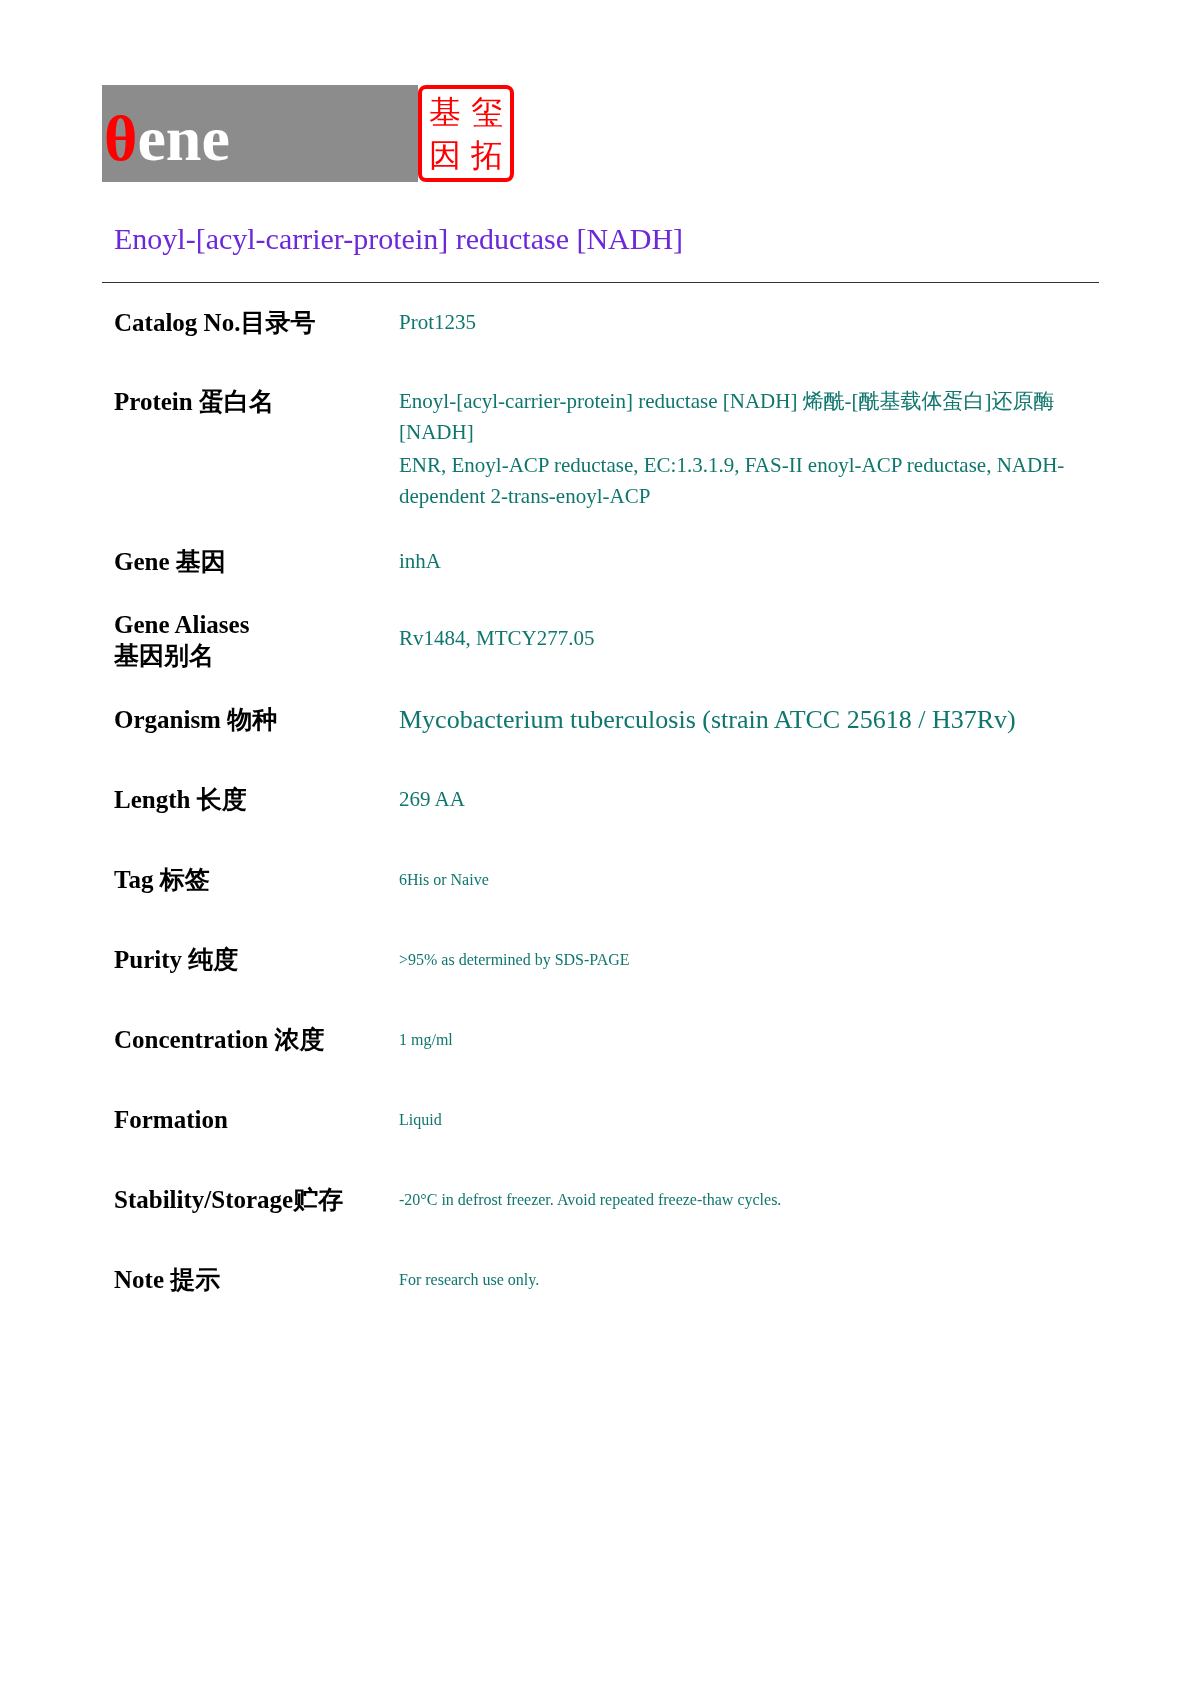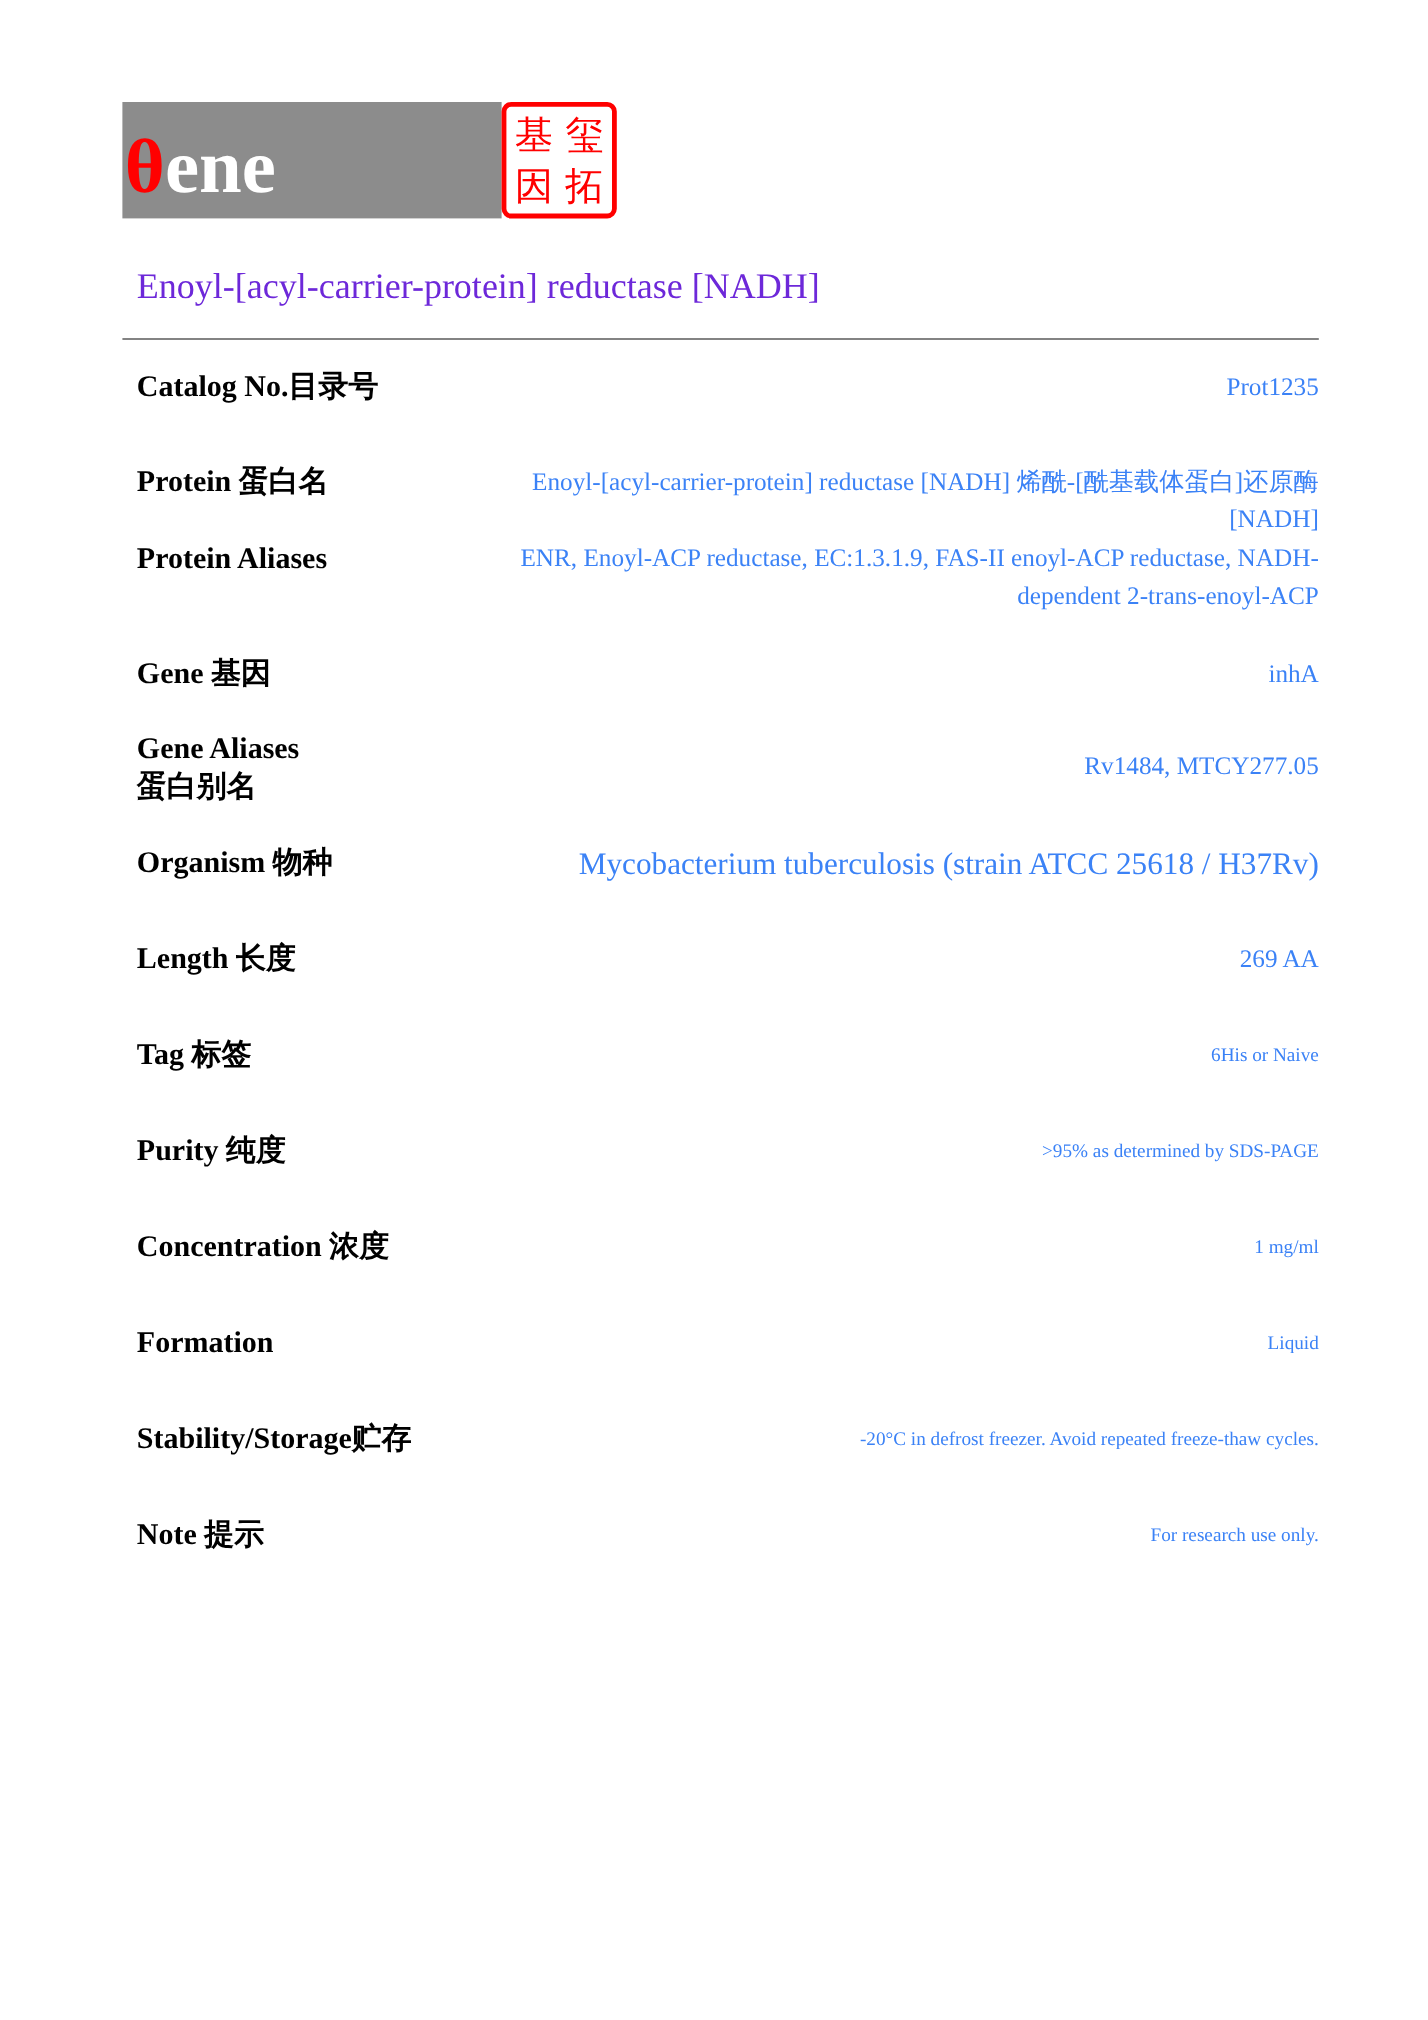--- a/index.html
+++ b/index.html
@@ -79,22 +79,21 @@
       font-size: 25px;
       line-height: 31px;
       white-space: nowrap;
     }
     .value {
       position: absolute;
       left: 285px; top: 0;
       width: 700px;
       font-size: 22px;
       line-height: 31px;
-      color: #3b82f6;
-      text-align: right;
+      color: #0f766e;
     }
     .value.lg { font-size: 16px; }
   </style>
 </head>
 <body>
 
 <div class="logo">
   <div class="logo-text">
       <span class="theta">θ</span>
       <span>ene</span>
@@ -115,34 +114,33 @@
   <div class="value" style="font-size:21px;">Prot1235</div>
 </div>
 
 <div class="row" style="top:370px;">
   <div class="label" style="top:16px;">Protein 蛋白名</div>
   <div class="value" style="font-size:21px;margin-top:16px;">Enoyl-[acyl-carrier-protein] reductase [NADH]  烯酰-[酰基载体蛋白]还原酶  [NADH]</div>
 </div>
 
 <div class="row" style="top:450px;">
   <div class="label">
-    <div>Protein Aliases</div>
   </div>
   <div class="value" style="font-size:21px;">ENR, Enoyl-ACP reductase, EC:1.3.1.9, FAS-II enoyl-ACP reductase, NADH-dependent 2-trans-enoyl-ACP</div>
 </div>
 
 <div class="row" style="top:546px;">
   <div class="label">Gene 基因</div>
   <div class="value" style="font-size:21px;">inhA</div>
 </div>
 
 <div class="row" style="top:609px;">
   <div class="label">
     <div>Gene Aliases</div>
-    <div>蛋白别名</div>
+    <div>基因别名</div>
   </div>
   <div class="value" style="top:14px;font-size:21px;">Rv1484, MTCY277.05</div>
 </div>
 
 <div class="row" style="top:704px;">
   <div class="label">Organism 物种</div>
   <div class="value" style="font-size:26px;">Mycobacterium tuberculosis (strain ATCC 25618 / H37Rv)</div>
 </div>
 
 <div class="row" style="top:784px;">

